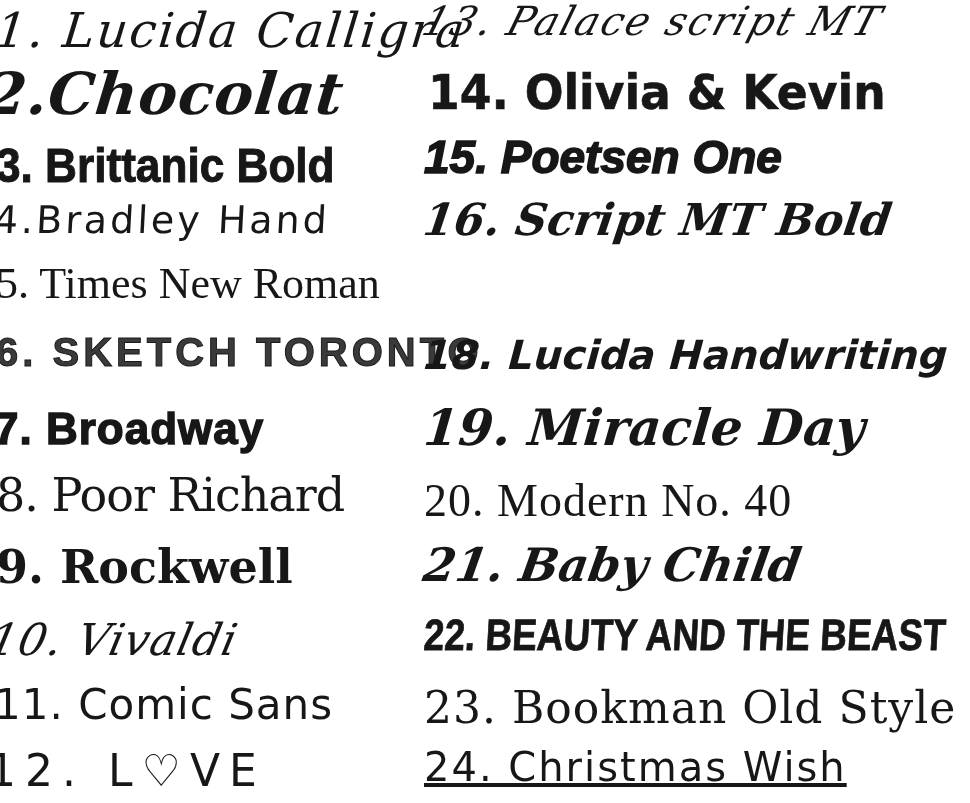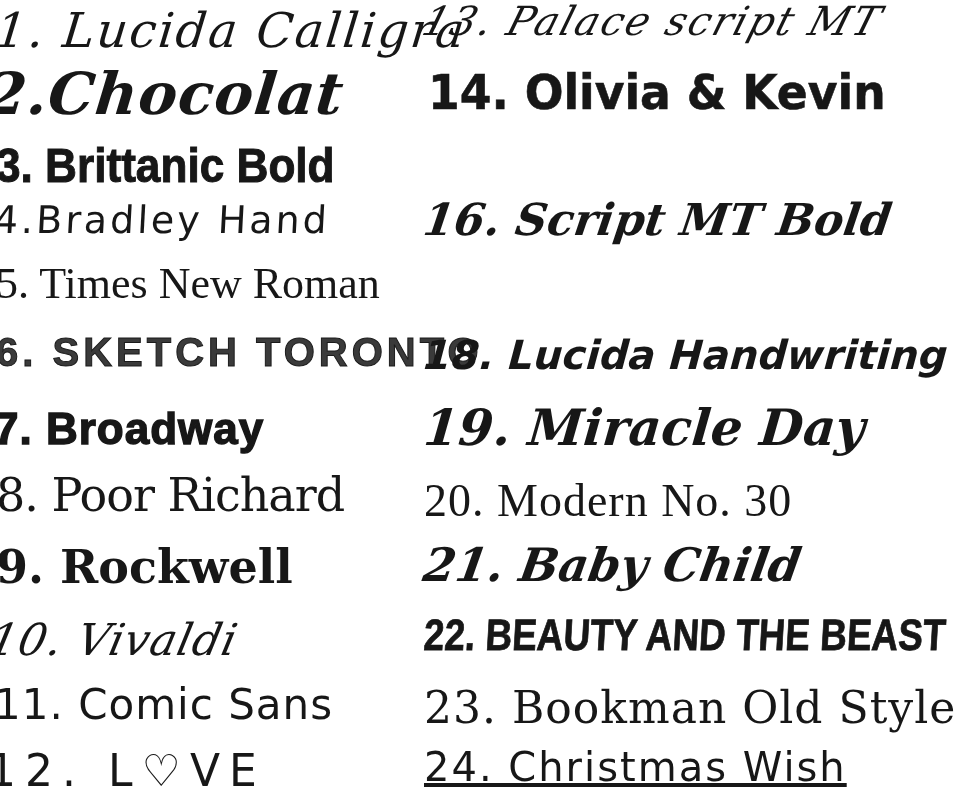--- a/index.html
+++ b/index.html
@@ -82,22 +82,23 @@
   <div class="fitem f6">6. SKETCH TORONTO</div>
   <div class="fitem f7">7. Broadway</div>
   <div class="fitem f8">8. Poor Richard</div>
   <div class="fitem f9">9. Rockwell</div>
   <div class="fitem f10">10. Vivaldi</div>
   <div class="fitem f11">11. Comic Sans</div>
   <div class="fitem f12">12. L♡VE</div>
 
   <div class="fitem f13">13. Palace script MT</div>
   <div class="fitem f14">14. Olivia &amp; Kevin</div>
+  <div class="fitem f15">15. Poetsen One</div>
   <div class="fitem f16">16. Script MT Bold</div>
   <div class="fitem f18">18. Lucida Handwriting</div>
   <div class="fitem f19">19. Miracle Day</div>
-  <div class="fitem f20">20. Modern No. 30</div>
+  <div class="fitem f20">20. Modern No. 40</div>
   <div class="fitem f21">21. Baby Child</div>
   <div class="fitem f22">22. BEAUTY AND THE BEAST</div>
   <div class="fitem f23">23. Bookman Old Style</div>
   <div class="fitem f24">24. Christmas Wish</div>
 
 </div>
 
 </body></html>

